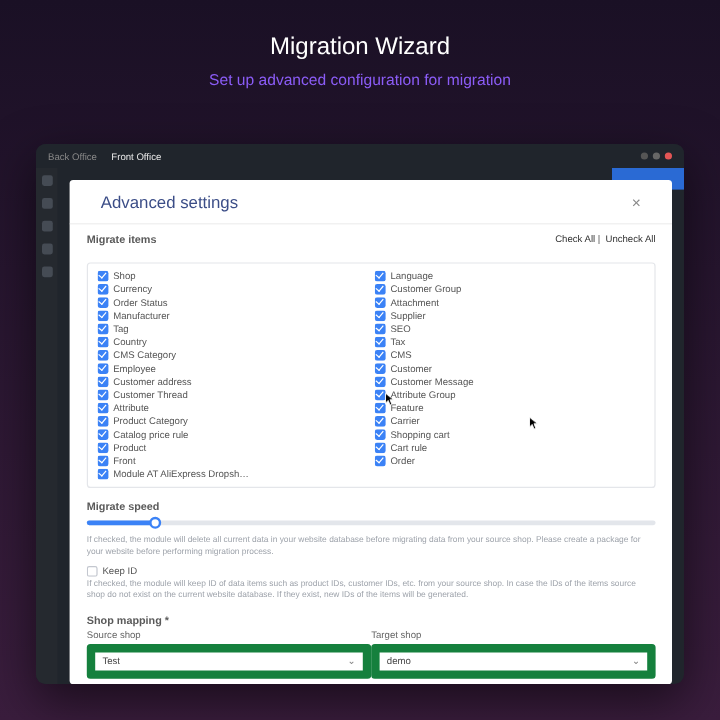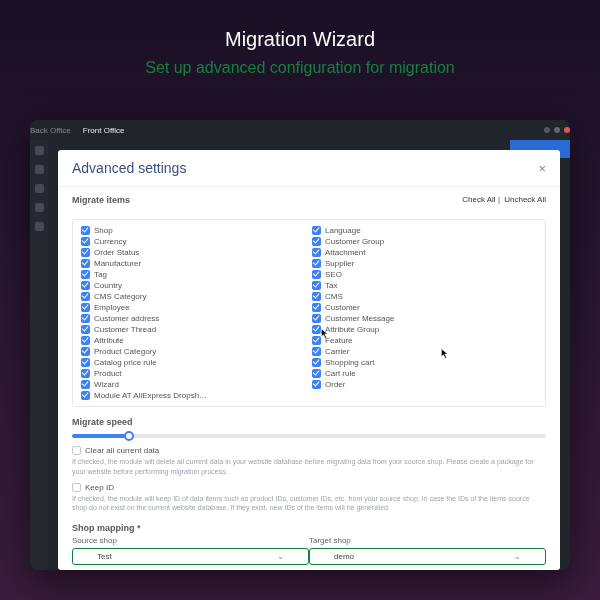--- a/index.html
+++ b/index.html
@@ -1,29 +1,29 @@
 <!DOCTYPE html>
 <html><head>
 <meta charset="utf-8">
 <style>
 *{box-sizing:border-box;margin:0;padding:0}
 body{width:600px;height:600px;background:linear-gradient(180deg,#1a1025 0%,#3a1d3d 100%);font-family:-apple-system,Segoe UI,Arial,sans-serif;overflow:hidden}
 .hero{text-align:center;color:#fff;padding:28px 0 8px}
 .hero h1{font-size:20px;font-weight:400;margin-bottom:8px}
-.hero p{font-size:16px;color:#15803d}
+.hero p{font-size:13px;color:#8b5cf6}
 .shot{position:absolute;left:30px;right:30px;top:120px;bottom:30px;background:#20252c;border-radius:8px;box-shadow:0 14px 40px rgba(0,0,0,.55);overflow:hidden}
-.topbar{height:20px;background:#20252c;display:flex;align-items:center;padding:0 0;font-size:8px;color:#888}
+.topbar{height:20px;background:#20252c;display:flex;align-items:center;padding:0 10px;font-size:8px;color:#888}
 .topbar span{margin-right:12px}
 .topbar .act{color:#e8e8e8}
 .dots{margin-left:auto;display:flex;gap:4px}.dots i{width:6px;height:6px;border-radius:50%;background:#555}.dots i:nth-child(2){background:#666}.dots i:nth-child(3){background:#e25555}
 .sidebar{position:absolute;left:0;top:20px;bottom:0;width:18px;background:#25292f;display:flex;flex-direction:column;gap:10px;padding-top:6px;align-items:center}
 .sidebar i{width:9px;height:9px;background:#454b54;border-radius:2px}
 .bluebar{position:absolute;right:0;top:20px;height:18px;width:60px;background:#2a6ad4}
 .modal{position:absolute;left:28px;right:10px;top:30px;bottom:0;background:#fff;border-radius:3px;overflow:hidden;display:flex;flex-direction:column}
-.mhead{padding:10px 14px;border-bottom:1px solid #eee;display:flex;align-items:flex-end}
+.mhead{padding:10px 26px;border-bottom:1px solid #eee;display:flex;align-items:flex-end}
 .mhead h2{font-size:14px;color:#3b4d87;font-weight:500}
 .mhead .x{margin-left:auto;font-size:13px;color:#888;cursor:pointer}
 .mbody{padding:8px 14px;font-size:8px;color:#555;overflow-y:auto;flex:1}
 .sect{margin-bottom:10px}
 .secthead{display:flex;margin-bottom:14px}
 .secthead .t{font-size:9px;color:#5a5a5a;font-weight:600}
 .secthead .links{margin-left:auto;font-size:8px}
 .secthead .links a{color:#333;text-decoration:none;margin-left:2px;cursor:pointer}
 .grid{border:1px solid #e4e6ea;border-radius:3px;padding:6px 8px;display:grid;grid-template-columns:repeat(2,1fr);gap:2px 6px}
 .cb{display:flex;align-items:center;gap:4px;font-size:8px;color:#555;white-space:nowrap;overflow:hidden;text-overflow:ellipsis;cursor:pointer}
@@ -33,21 +33,21 @@
 .speedlbl{font-size:9px;color:#5a5a5a;font-weight:600;margin-bottom:3px}
 .slider{position:relative;height:10px;margin-bottom:6px}
 .strack{position:absolute;left:0;right:0;top:4px;height:4px;background:#e3e6eb;border-radius:3px}
 .sfill{position:absolute;left:0;width:12%;top:4px;height:4px;background:#3b82f6;border-radius:3px}
 .sthumb{position:absolute;left:12%;top:1px;width:10px;height:10px;border-radius:50%;background:#fff;border:2px solid #3b82f6;transform:translateX(-50%)}
 .help{font-size:7px;color:#9ea3ab;line-height:1.4;margin-top:2px;margin-bottom:6px}
 .opt{margin-bottom:4px}
 .maprow{display:flex;gap:0}
 .mapcol{flex:1}
 .mapcol .l{font-size:8px;color:#666;margin-bottom:3px;display:block}
-.sel{border:1px solid #15803d;border-radius:3px;padding:3px 24px;font-size:8px;color:#444;display:flex;justify-content:space-between;cursor:pointer}
+.sel{border:7px solid #15803d;border-radius:3px;padding:3px 6px;font-size:8px;color:#444;display:flex;justify-content:space-between;cursor:pointer}
 .sel::after{content:"⌄";color:#888}
 .cursor{position:absolute;width:10px;height:12px;pointer-events:none;z-index:9}
 .cursor svg{width:100%;height:100%}
 .c1{left:290px;top:206px}.c2{left:410px;top:226px}
 </style>
 </head>
 <body>
 
 <div class="hero">
   <h1>Migration Wizard</h1>
@@ -197,21 +197,21 @@
             <label class="cb">
               <i></i>
               <span>Product</span>
             </label>
             <label class="cb">
               <i></i>
               <span>Cart rule</span>
             </label>
             <label class="cb">
               <i></i>
-              <span>Wizard</span>
+              <span>Front</span>
             </label>
             <label class="cb">
               <i></i>
               <span>Order</span>
             </label>
             <label class="cb">
               <i></i>
               <span>Module AT AliExpress Dropsh…</span>
             </label>
             <label class="cb" style="visibility: hidden;"></label>
@@ -220,24 +220,20 @@
 
       <div class="sect">
         <div class="speedlbl">Migrate speed</div>
         <div class="slider">
           <div class="strack"></div>
             <div class="sfill"></div>
             <div class="sthumb"></div>
         </div>
 
         <div class="opt">
-          <label class="cb off">
-              <i></i>
-              <span>Clear all current data</span>
-            </label>
           <div class="help">If checked, the module will delete all current data in your website database before migrating data from your source shop. Please create a package for your website before performing migration process.</div>
         </div>
         <div class="opt">
           <label class="cb off">
               <i></i>
               <span>Keep ID</span>
             </label>
           <div class="help">If checked, the module will keep ID of data items such as product IDs, customer IDs, etc. from your source shop. In case the IDs of the items source shop do not exist on the current website database. If they exist, new IDs of the items will be generated.</div>
         </div>
       </div>

